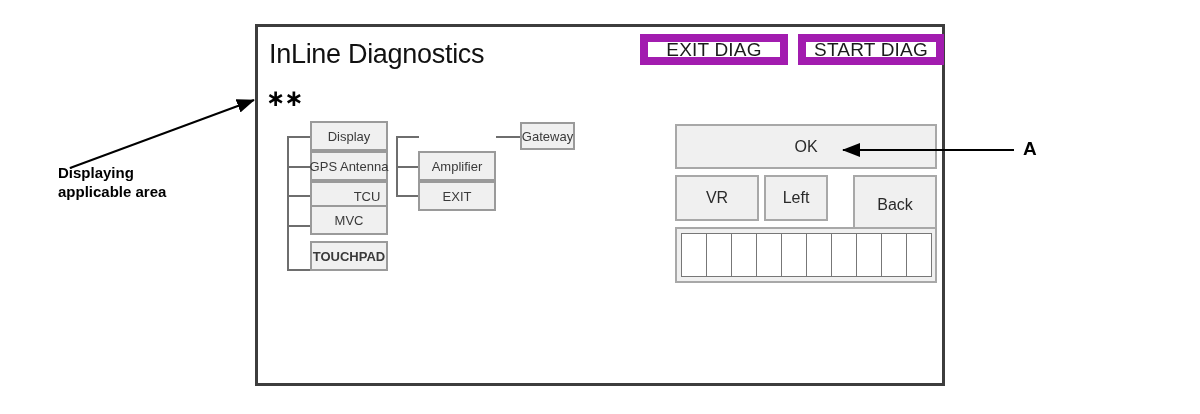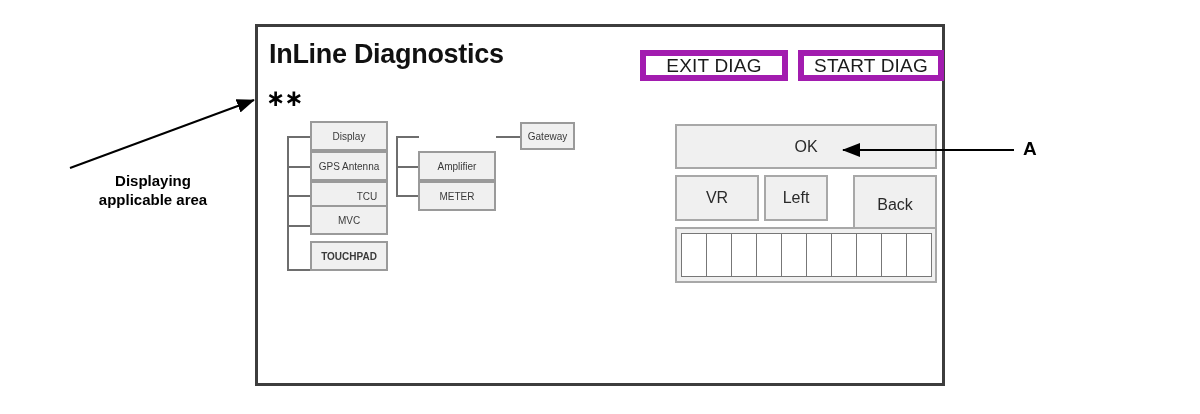--- a/index.html
+++ b/index.html
@@ -26,30 +26,30 @@
     background: #ffffff;
     box-sizing: border-box;
   }
 
   
   #screen-title {
     position: absolute;
     left: 11px;
     top: 12px;
     font-size: 27px;
-    font-weight: bold;
+    font-weight: normal;
     letter-spacing: -0.3px;
     color: #111111;
     white-space: nowrap;
   }
   .hdr-btn {
     position: absolute;
-    top: 23px;
+    top: 7px;
     height: 31px;
-    border: 6px solid #a21caf;
+    border: 8px solid #a21caf;
     background: #ffffff;
     box-sizing: border-box;
     display: flex;
     align-items: center;
     justify-content: center;
     font-size: 19px;
     color: #1b1b1b;
     letter-spacing: 0.2px;
     white-space: nowrap;
   }
@@ -78,21 +78,21 @@
     height: 160px;
   }
   .node-box {
     position: absolute;
     box-sizing: border-box;
     border: 2px solid #9a9a9a;
     background: #f0f0f0;
     display: flex;
     align-items: center;
     justify-content: center;
-    font-size: 10px;
+    font-size: 13px;
     color: #3a3a3a;
     white-space: nowrap;
   }
   .col-a { left: 40px; width: 78px; height: 30px; }
   .col-b { left: 148px; width: 78px; height: 30px; }
   .col-c { left: 250px; width: 55px; height: 28px; }
 
   .trunk {
     position: absolute;
     width: 2px;
@@ -145,27 +145,26 @@
     border: 1px solid #777777;
     background: #ffffff;
     box-sizing: border-box;
     margin-right: -1px;
   }
 
   
   #annotation-left-text {
     position: absolute;
     left: 58px;
-    top: 172px;
+    top: 164px;
     width: 190px;
     font-size: 15px;
     font-weight: bold;
     line-height: 1.25;
     color: #000000;
-    text-align: center;
   }
   #annotation-right-label {
     position: absolute;
     left: 1023px;
     top: 138px;
     font-size: 19px;
     font-weight: bold;
     color: #000000;
   }
   #overlay-svg {
@@ -203,21 +202,21 @@
     <div class="node-box col-a" style="top:60px;padding-left:36px;">TCU</div>
     <div class="node-box col-a" style="top:84px;">MVC</div>
     <div class="node-box col-a" style="top:120px;font-weight:bold;">TOUCHPAD</div>
 
     <div class="trunk" style="left:126px; top:15px; height:60px;"></div>
     <div class="stub" style="left:126px; top:15px; width:23px;"></div>
     <div class="stub" style="left:126px; top:45px; width:23px;"></div>
     <div class="stub" style="left:126px; top:74px; width:23px;"></div>
 
     <div class="node-box col-b" style="top:30px;">Amplifier</div>
-    <div class="node-box col-b" style="top:60px;">METER</div>
+    <div class="node-box col-b" style="top:60px;">EXIT</div>
 
     <div class="stub" style="left:226px; top:15px; width:25px;"></div>
     <div class="node-box col-c" style="top:1px;">Gateway</div>
   </div>
 
   <div id="control-panel">
     <div class="panel-btn" id="ok-button">OK</div>
 
     <div class="panel-btn" id="vr-button">VR</div>
     <div class="panel-btn" id="left-button">Left</div>

